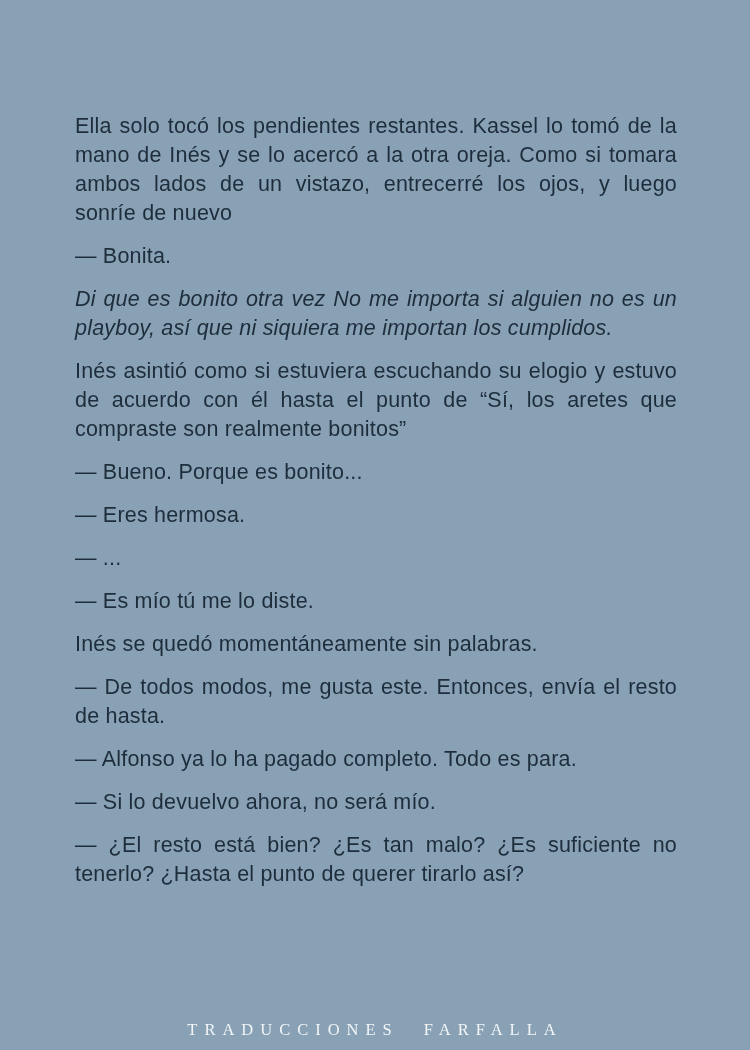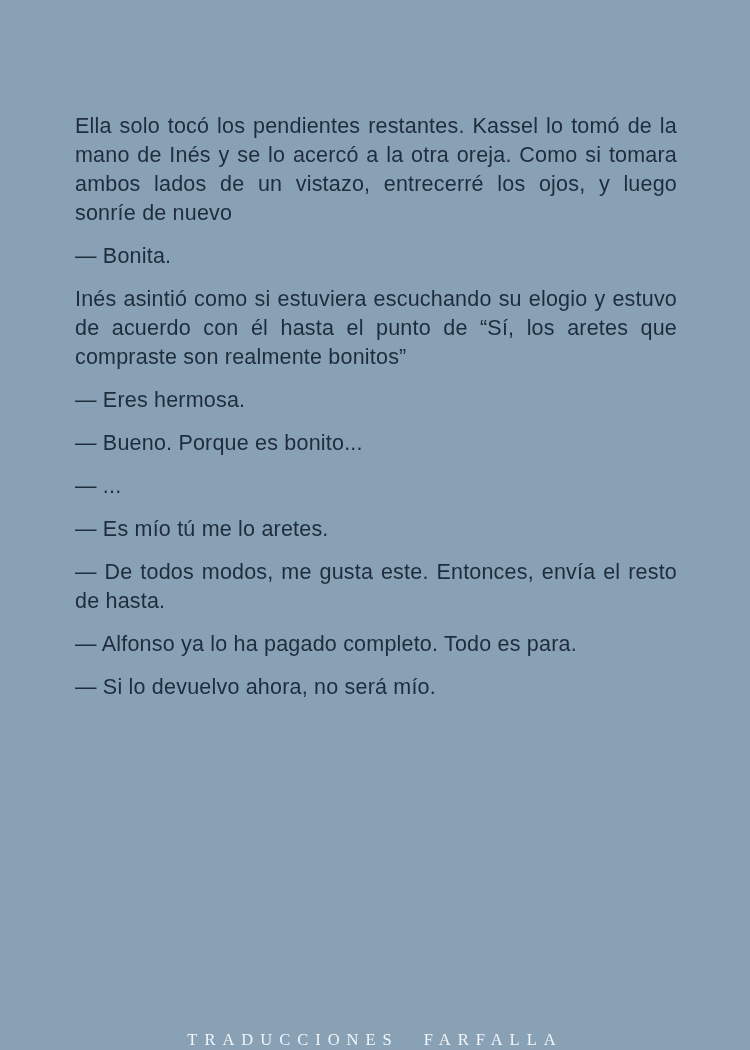--- a/index.html
+++ b/index.html
@@ -29,44 +29,47 @@
     color: var(--text, #1E2D3B);
     text-align: justify;
     text-justify: inter-word;
   }
   .text-block p.italic {
     font-style: italic;
   }
   .footer {
     position: absolute;
     left: 0;
-    bottom: 36px;
+    bottom: 46px;
     width: 100%;
     text-align: center;
   }
   .footer span {
     font-family: "Liberation Serif", "DejaVu Serif", serif;
     font-size: 16.5px;
     letter-spacing: 7px;
     word-spacing: 14px;
     color: var(--footer, #F3F6F8);
   }
 </style>
 </head>
 <body>
 
 <div class="page">
   <main class="text-block">
     <p>Ella solo tocó los pendientes restantes. Kassel lo tomó de la mano de Inés y se lo acercó a la otra oreja. Como si tomara ambos lados de un vistazo, entrecerré los ojos, y luego sonríe de nuevo</p>
     <p>— Bonita.</p>
+    <p class="italic">Di que es bonito otra vez No me importa si alguien no es un playboy, así que ni siquiera me importan los cumplidos.</p>
     <p>Inés asintió como si estuviera escuchando su elogio y estuvo de acuerdo con él hasta el punto de “Sí, los aretes que compraste son realmente bonitos”</p>
+    <p>— Bueno. Porque es bonito...</p>
     <p>— Eres hermosa.</p>
-    <p>— Bueno. Porque es bonito...</p>
     <p>— ...</p>
-    <p>— Es mío tú me lo aretes.</p>
+    <p>— Es mío tú me lo diste.</p>
+    <p>Inés se quedó momentáneamente sin palabras.</p>
     <p>— De todos modos, me gusta este. Entonces, envía el resto de hasta.</p>
     <p>— Alfonso ya lo ha pagado completo. Todo es para.</p>
     <p>— Si lo devuelvo ahora, no será mío.</p>
+    <p>— ¿El resto está bien? ¿Es tan malo? ¿Es suficiente no tenerlo? ¿Hasta el punto de querer tirarlo así?</p>
   </main>
   <footer class="footer">
     <span>TRADUCCIONES FARFALLA</span>
   </footer>
 </div>
 
 </body></html>

